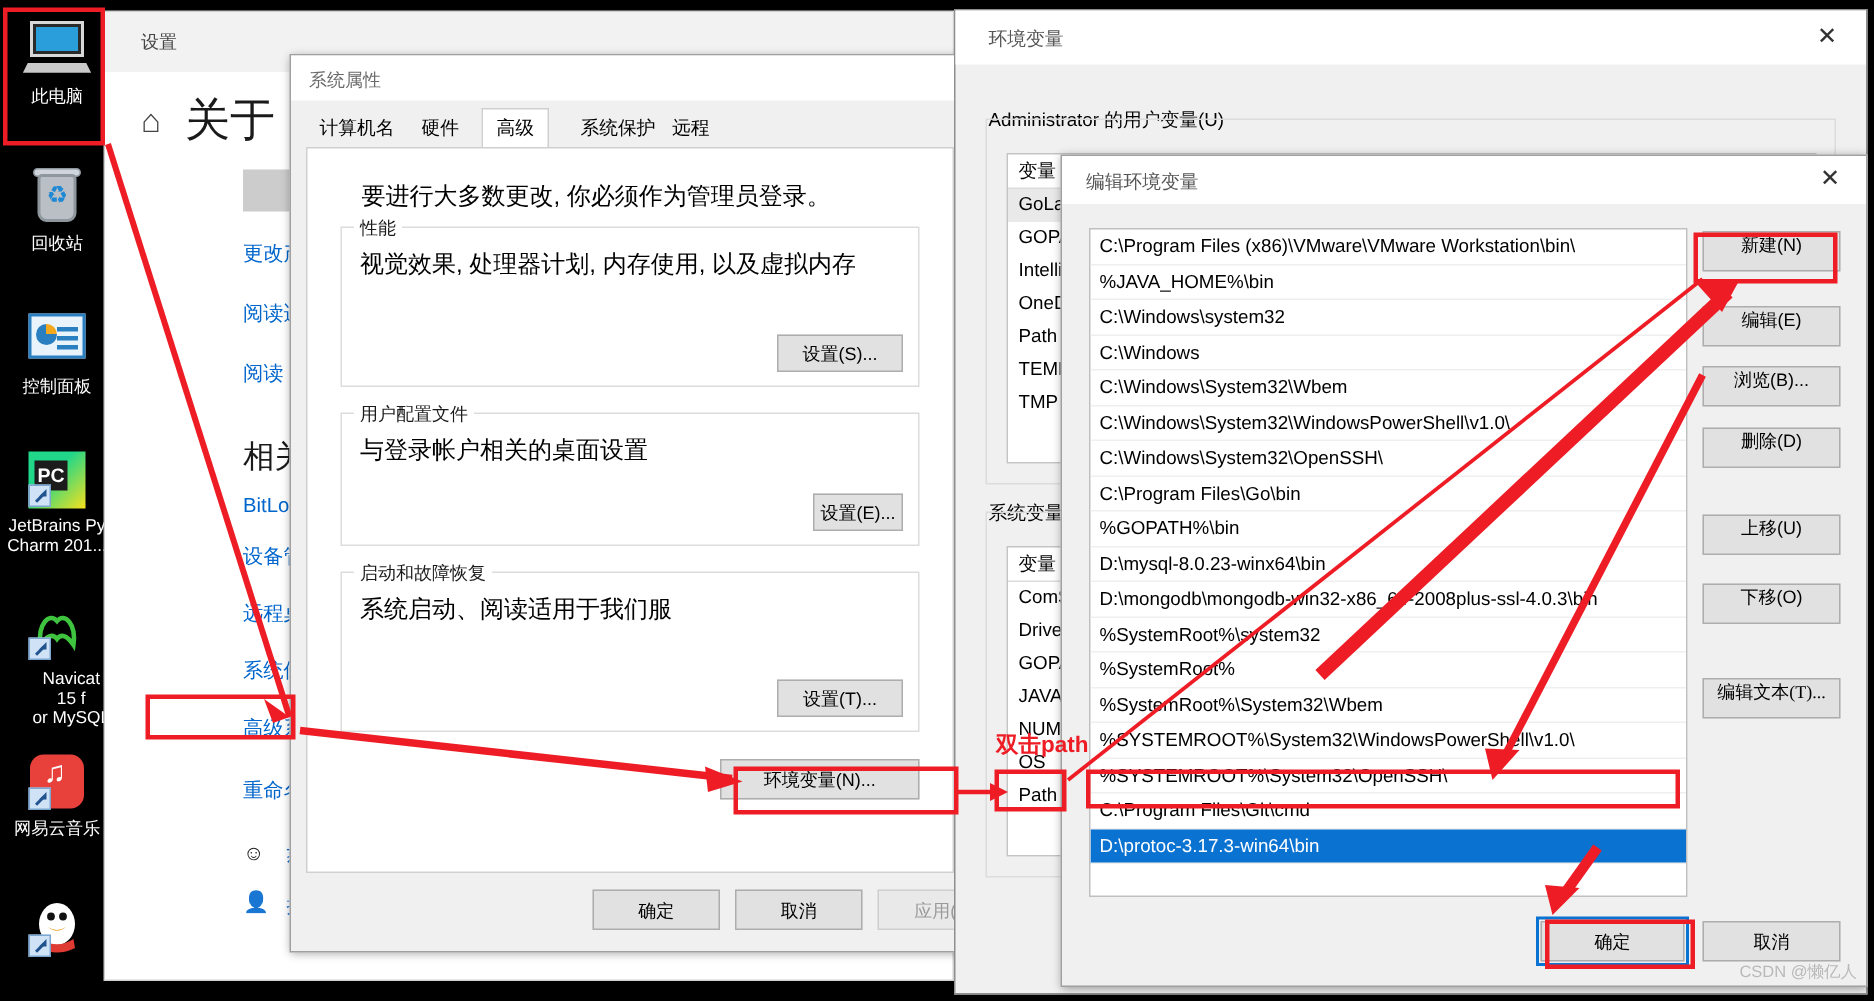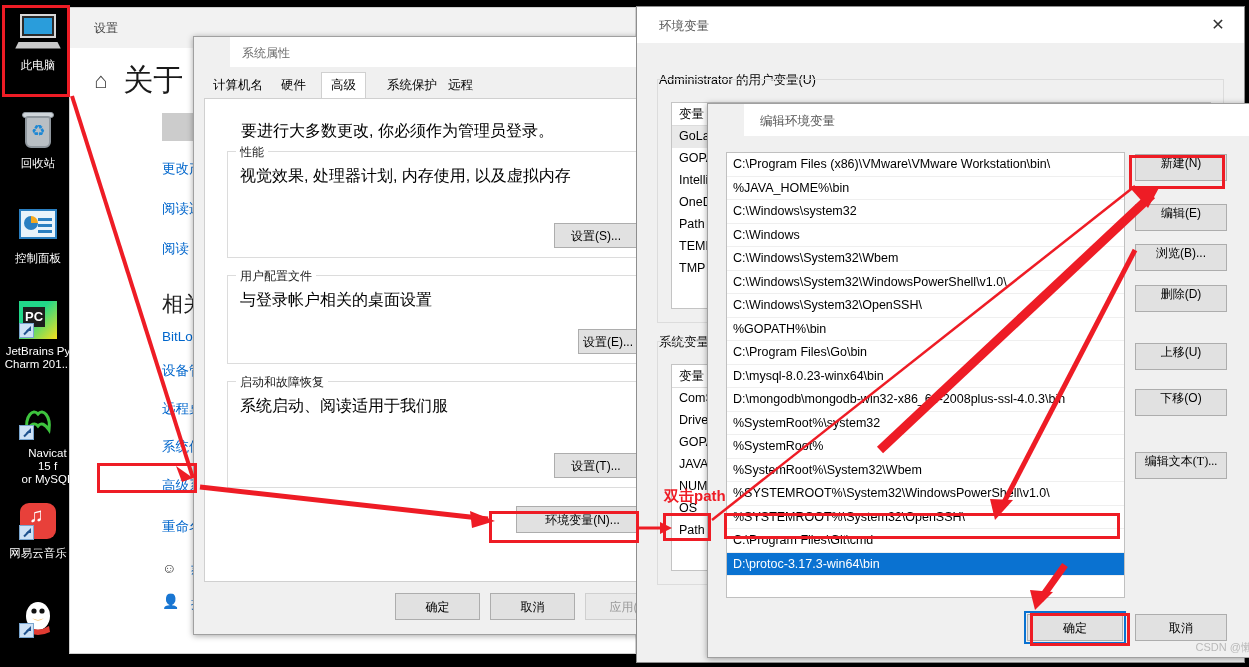--- a/index.html
+++ b/index.html
@@ -45,21 +45,21 @@
   #settings .hd{position:absolute;left:24px;top:52px;display:flex;align-items:center;gap:16px;}
   #settings .hd .home{font-size:22px;color:#444;}
   #settings .hd h1{margin:0;font-size:30px;font-weight:400;color:#1a1a1a;}
   #settings .copybtn{position:absolute;left:92px;top:105px;width:92px;height:28px;background:#cccccc;text-align:center;line-height:28px;font-size:13px;color:#1a1a1a;}
   .slink{position:absolute;left:92px;color:#0066cc;font-size:13.5px;white-space:nowrap;}
   #settings h2.rel{position:absolute;left:92px;top:282px;margin:0;font-size:21px;font-weight:400;color:#1a1a1a;}
   .foot-link{position:absolute;left:121px;color:#0066cc;font-size:13px;}
   .foot-ico{position:absolute;left:92px;width:20px;height:18px;color:#1a1a1a;font-size:14px;}
 
   
-  .dlg{background:#f0f0f0;border:1px solid #a0a0a0;box-shadow:0 1px 6px rgba(0,0,0,.35);padding-left:36px;}
+  .dlg{background:#f0f0f0;border:1px solid #a0a0a0;box-shadow:0 1px 6px rgba(0,0,0,.35);}
   .dlg .cap{height:30px;background:#fff;position:relative;}
   .dlg .cap .ct{position:absolute;left:12px;top:8px;font-size:12px;color:#6b6b6b;}
   .dlg .cap .cx{position:absolute;right:0;top:0;width:42px;height:30px;line-height:30px;text-align:center;font-size:15px;color:#333;}
   .w32btn{background:#e1e1e1;border:1px solid #adadad;font-size:12px;color:#000;text-align:center;font-family:"Liberation Sans",sans-serif;box-sizing:border-box;}
   .w32btn.dis{color:#9a9a9a;background:#e9e9e9;border-color:#cfcfcf;}
   .grp{position:absolute;border:1px solid #dcdcdc;}
   .grp>.lg{position:absolute;top:-8px;left:8px;background:#f0f0f0;padding:0 4px;font-size:12px;color:#1a1a1a;}
 
   
   #sysprop{left:193px;top:36px;width:452px;height:597px;}
@@ -335,22 +335,22 @@
   </div>
 
   <div id="pathlist">
     <div class="pitem">C:\Program Files (x86)\VMware\VMware Workstation\bin\</div>
     <div class="pitem">%JAVA_HOME%\bin</div>
     <div class="pitem">C:\Windows\system32</div>
     <div class="pitem">C:\Windows</div>
     <div class="pitem">C:\Windows\System32\Wbem</div>
     <div class="pitem">C:\Windows\System32\WindowsPowerShell\v1.0\</div>
     <div class="pitem">C:\Windows\System32\OpenSSH\</div>
+    <div class="pitem">C:\Program Files\Go\bin</div>
     <div class="pitem">%GOPATH%\bin</div>
-    <div class="pitem">C:\Program Files\Go\bin</div>
     <div class="pitem">D:\mysql-8.0.23-winx64\bin</div>
     <div class="pitem">D:\mongodb\mongodb-win32-x86_64-2008plus-ssl-4.0.3\bin</div>
     <div class="pitem">%SystemRoot%\system32</div>
     <div class="pitem">%SystemRoot%</div>
     <div class="pitem">%SystemRoot%\System32\Wbem</div>
     <div class="pitem">%SYSTEMROOT%\System32\WindowsPowerShell\v1.0\</div>
     <div class="pitem">%SYSTEMROOT%\System32\OpenSSH\</div>
     <div class="pitem">C:\Program Files\Git\cmd</div>
     <div class="pitem sel">D:\protoc-3.17.3-win64\bin</div>
   </div>

